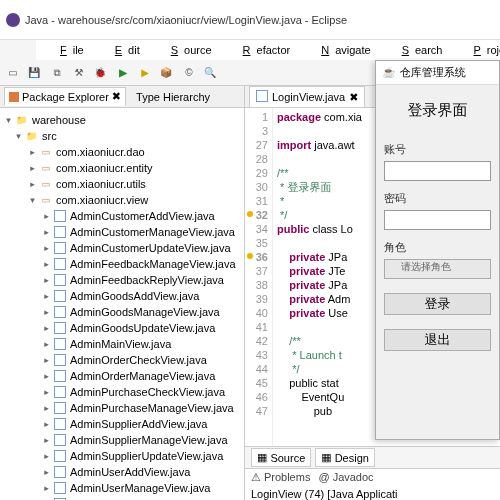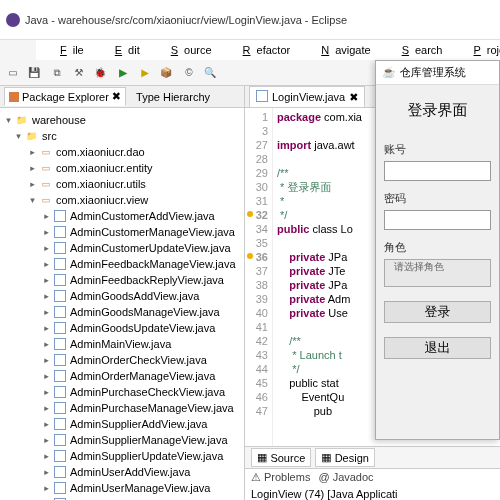--- a/index.html
+++ b/index.html
@@ -43,21 +43,21 @@
 .bottomtabs { height: 22px; border-top: 1px solid #ccc; display: flex; align-items: center; padding: 0 6px; gap: 4px; background: #f5f5f5; font-size: 10px; }
 .bottomtabs .bt { padding: 2px 5px; border: 1px solid #ccc; background: #fff; display: flex; gap: 3px; align-items: center; }
 .problems { height: 48px; border-top: 1px solid #ccc; padding: 2px 6px; font-size: 10px; background: #fff; }
 .problems .ptabs { display: flex; gap: 8px; color: #444; margin-bottom: 4px; }
 .dialog { position: absolute; top: 60px; right: 0; width: 125px; height: 380px; background: #f0f0f0; border: 1px solid #aaa; box-shadow: -2px 2px 6px rgba(0,0,0,.2); }
 .dlgtitle { height: 24px; background: #fff; display: flex; align-items: center; padding: 0 6px; border-bottom: 1px solid #ddd; font-size: 11px; gap: 4px; }
 .dlgbody { padding: 10px 8px; display: flex; flex-direction: column; gap: 4px; }
 .dlgh { text-align: center; font-size: 15px; padding: 6px 0 12px; }
 .lbl { font-size: 11px; color: #333; margin-top: 6px; }
 .inp { height: 20px; border: 1px solid #999; background: #fff; width: 100%; padding: 0 3px; }
-.sel { height: 28px; border: 1px solid #aaa; background: #e8e8e8; width: 100%; font-size: 10px; color: #666; padding: 0 9px; }
+.sel { height: 20px; border: 1px solid #aaa; background: #e8e8e8; width: 100%; font-size: 10px; color: #666; padding: 0 16px; }
 .dbtn { height: 22px; background: #e1e1e1; border: 1px solid #adadad; margin-top: 10px; text-align: center; line-height: 20px; font-size: 13px; }
 </style>
 </head>
 <body>
 
 <div class="titlebar">
   <span class="eicon"></span>
   <span>Java - warehouse/src/com/xiaoniucr/view/LoginView.java - Eclipse</span>
 </div>
 

